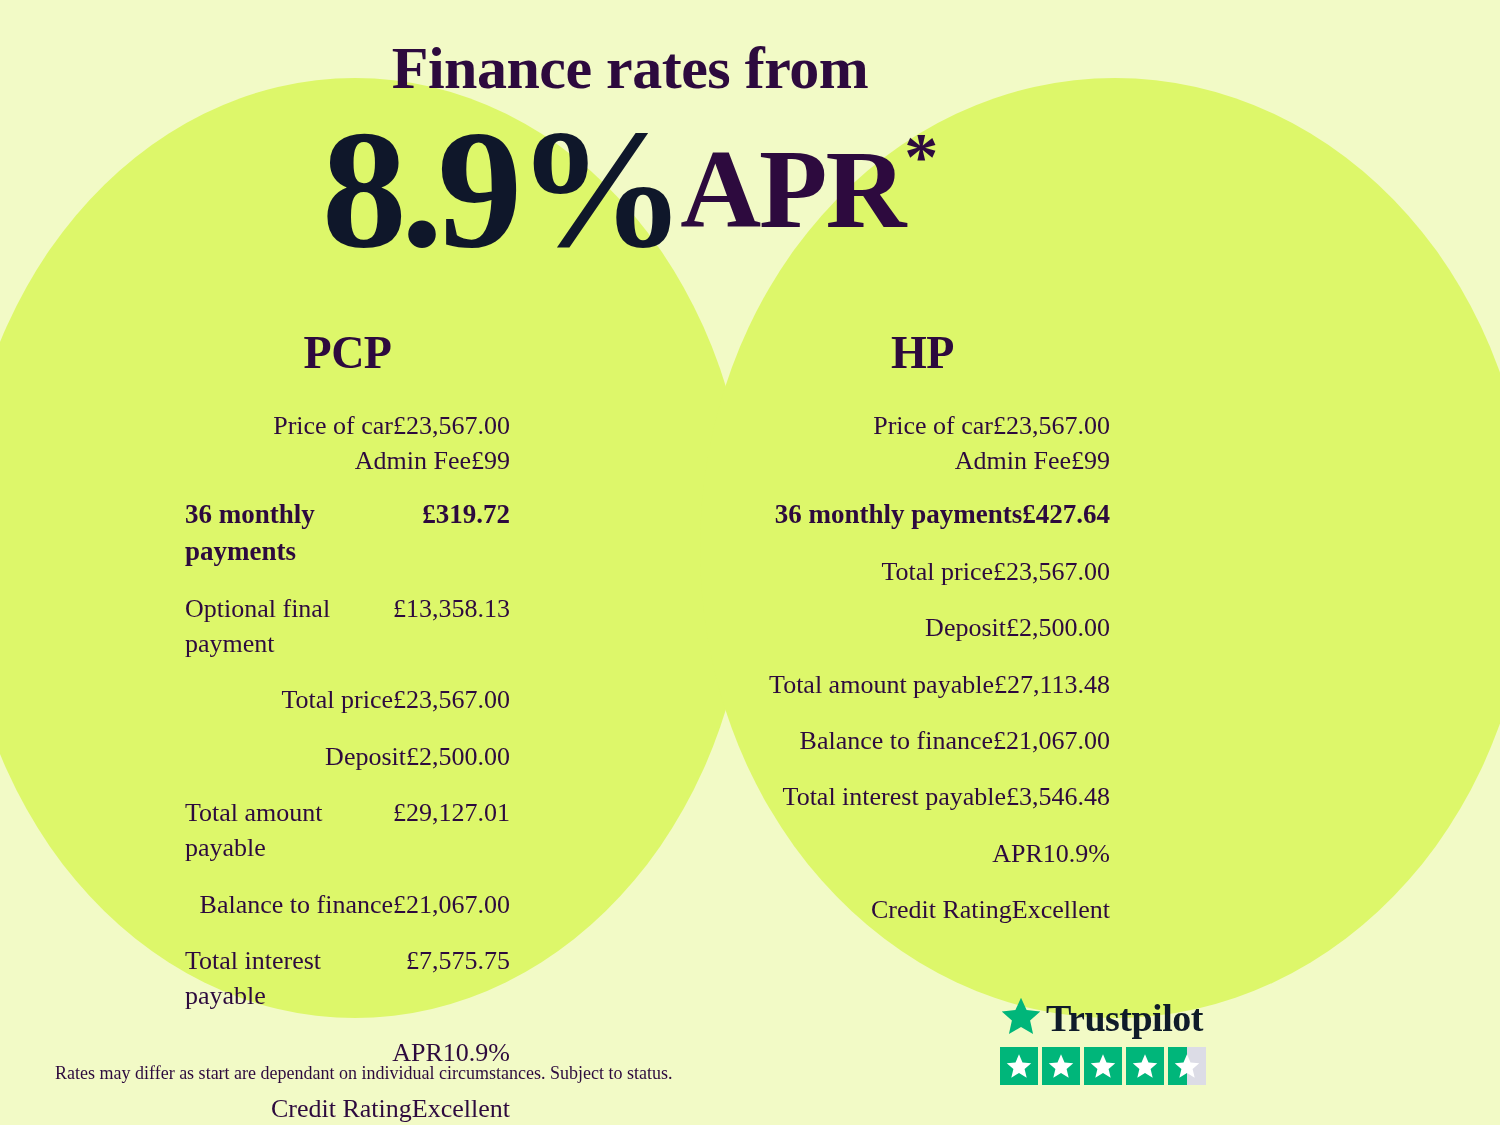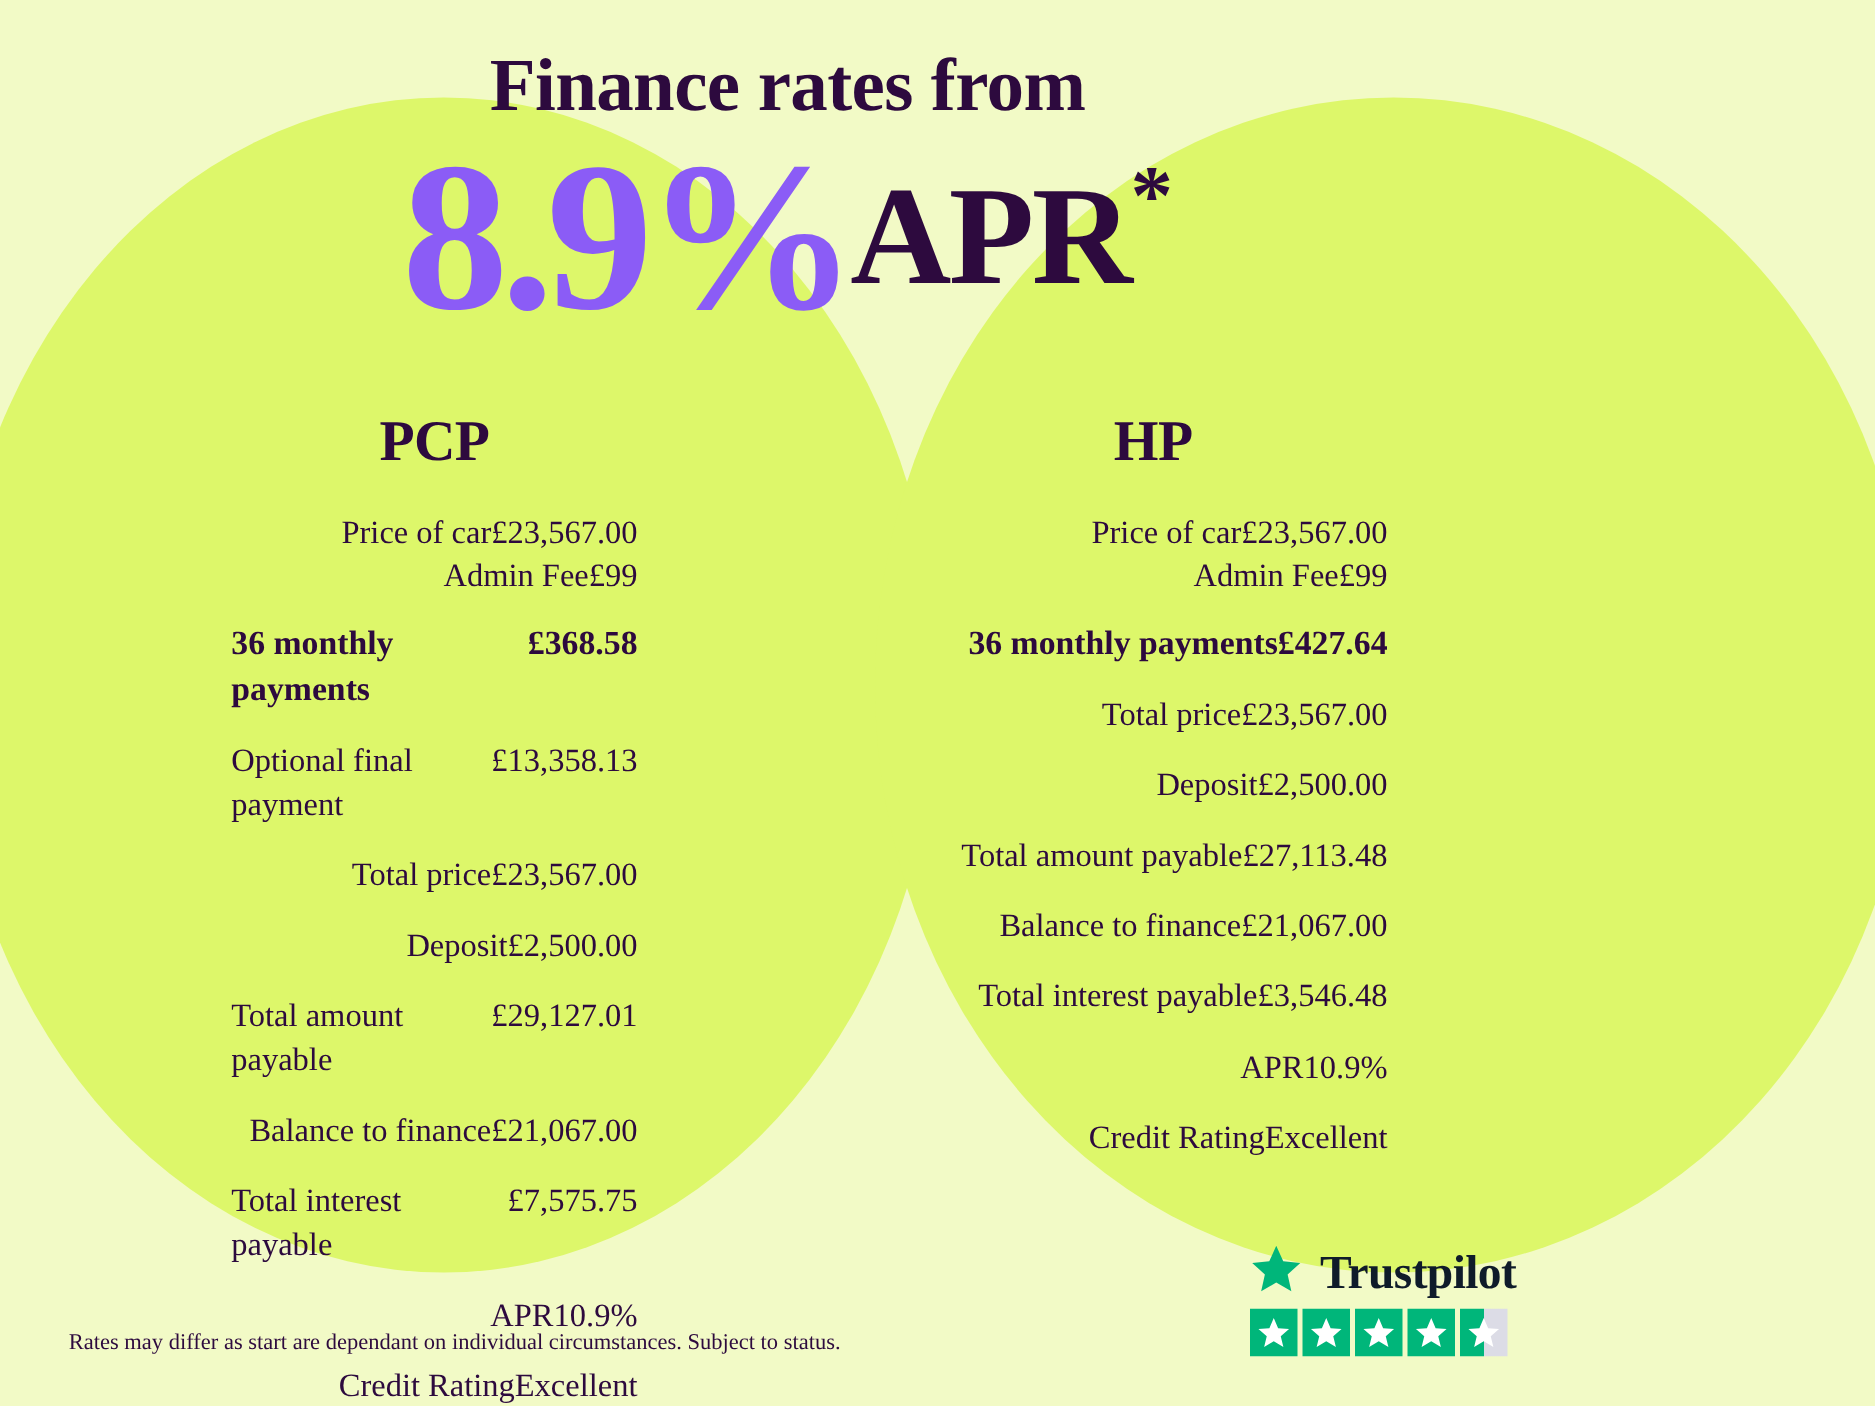--- a/index.html
+++ b/index.html
@@ -52,21 +52,21 @@
   .rate-line {
     text-align: center;
     margin-top: 6px;
     line-height: 1;
     white-space: nowrap;
   }
   .rate-big {
     font-size: 170px;
     font-weight: bold;
     letter-spacing: -6px;
-    color: #8b5cf6;
+    color: #0f172a;
     vertical-align: middle;
   }
   .rate-apr {
     font-size: 112px;
     font-weight: bold;
     letter-spacing: -2px;
     color: #2d0a3e;
     vertical-align: middle;
   }
   .rate-star {
@@ -125,21 +125,21 @@
   .trustpilot {
     position: absolute;
     right: 50px;
     bottom: 40px;
     width: 210px;
   }
   .tp-top {
     display: flex;
     align-items: center;
     justify-content: flex-start;
-    gap: 14px;
+    gap: 4px;
   }
   .tp-name {
     font-size: 38px;
     font-weight: bold;
     color: #0f1b2a;
     letter-spacing: -0.5px;
   }
   .tp-stars {
     display: flex;
     gap: 4px;
@@ -180,21 +180,21 @@
       <div class="row tight">
         <span class="label">Price of car</span>
         <span class="value">£23,567.00</span>
       </div>
       <div class="row tight">
         <span class="label">Admin Fee</span>
         <span class="value">£99</span>
       </div>
       <div class="row bold">
         <span class="label">36 monthly payments</span>
-        <span class="value">£368.58</span>
+        <span class="value">£319.72</span>
       </div>
       <div class="row spaced">
         <span class="label">Optional final payment</span>
         <span class="value">£13,358.13</span>
       </div>
       <div class="row spaced">
         <span class="label">Total price</span>
         <span class="value">£23,567.00</span>
       </div>
       <div class="row spaced">

